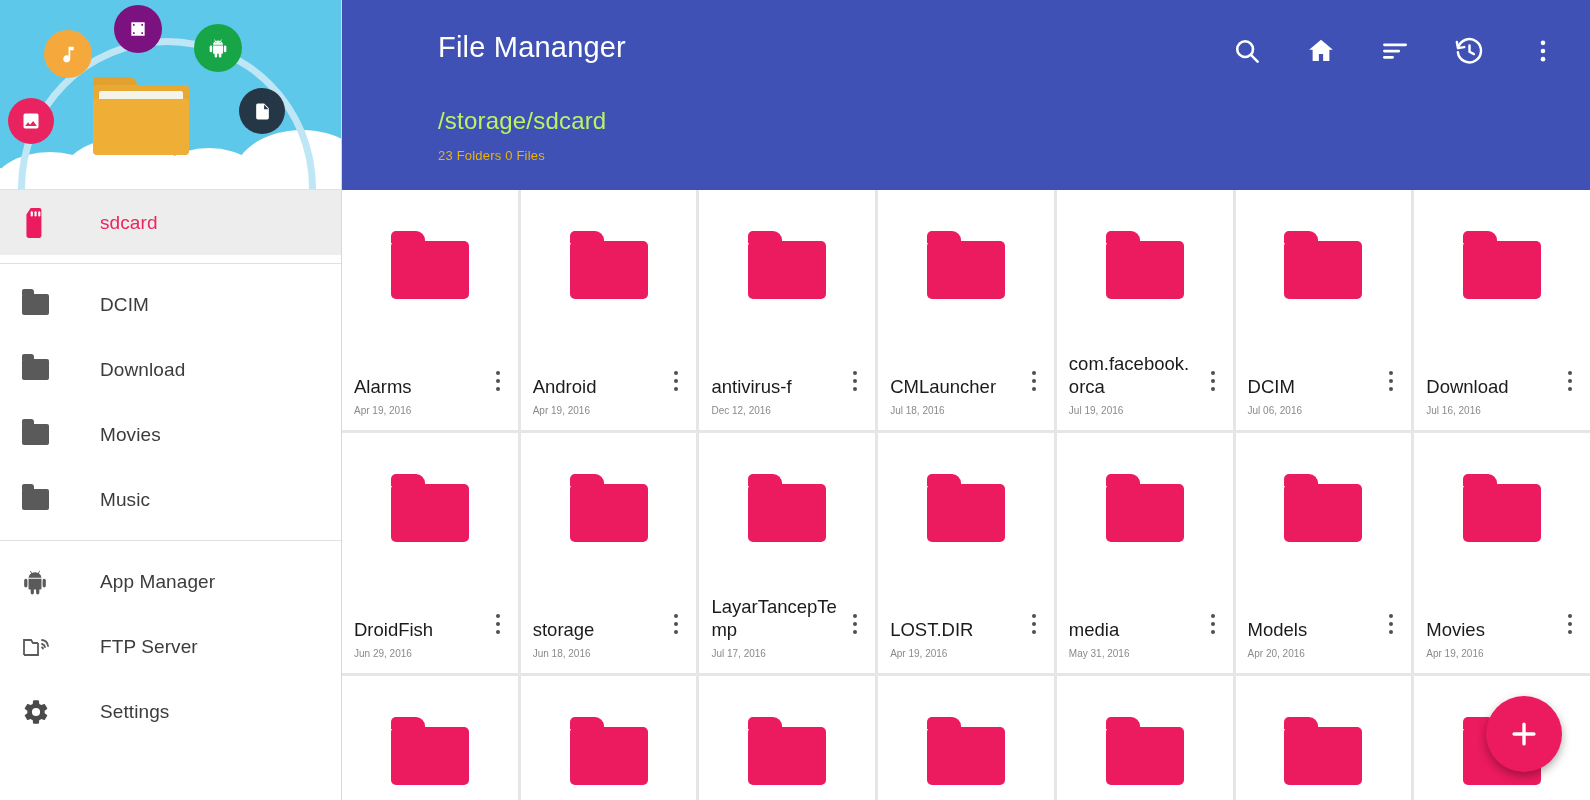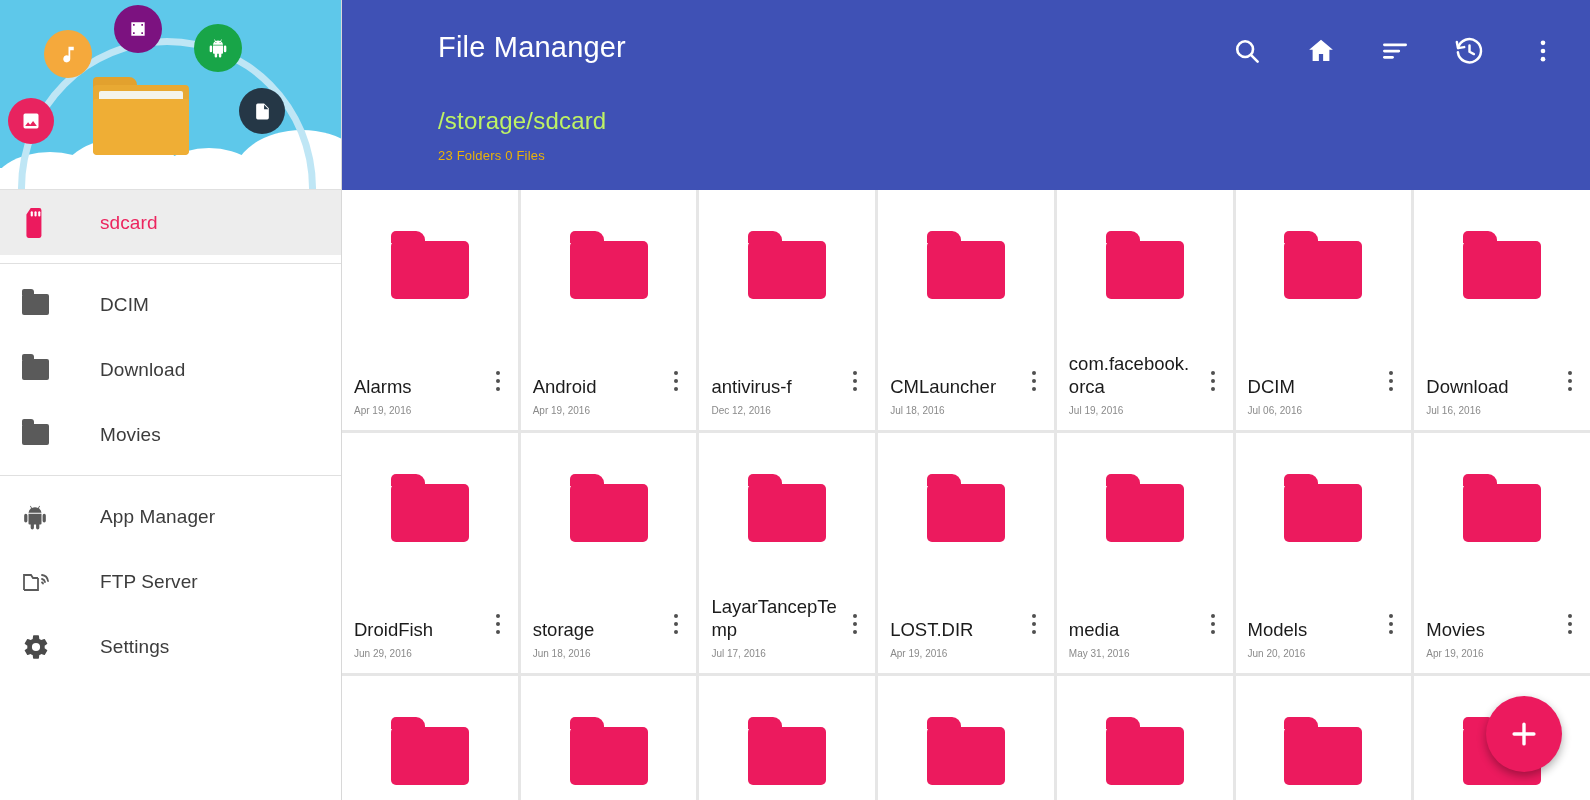--- a/index.html
+++ b/index.html
@@ -287,20 +287,26 @@
             <span class="ic-folder-grey"></span>
           </span>
         <span class="di-label">Download</span>
       </div>
       <div class="drawer-item">
         <span class="di-icon">
             <span class="ic-folder-grey"></span>
           </span>
         <span class="di-label">Movies</span>
       </div>
+      <div class="drawer-item">
+        <span class="di-icon">
+            <span class="ic-folder-grey"></span>
+          </span>
+        <span class="di-label">Music</span>
+      </div>
 
       <div class="drawer-sep"></div>
 
       <div class="drawer-item">
         <span class="di-icon">
           <svg width="26" height="28" viewBox="0 0 24 24" fill="#5a5a5a">
               <path d="M6 18a1 1 0 0 0 1 1h1v3a1.5 1.5 0 0 0 3 0v-3h2v3a1.5 1.5 0 0 0 3 0v-3h1a1 1 0 0 0 1-1V9H6v9zM3.5 9A1.5 1.5 0 0 0 2 10.5v5a1.5 1.5 0 0 0 3 0v-5A1.5 1.5 0 0 0 3.5 9zm17 0a1.5 1.5 0 0 0-1.5 1.5v5a1.5 1.5 0 0 0 3 0v-5A1.5 1.5 0 0 0 20.5 9zM15.5 3.9l1.1-1.9-.6-.4-1.2 2a6.6 6.6 0 0 0-5.6 0L8 1.6l-.6.4 1.1 1.9A5.3 5.3 0 0 0 6 8h12a5.3 5.3 0 0 0-2.5-4.1z"></path>
             </svg>
         </span>
         <span class="di-label">App Manager</span>
@@ -542,21 +548,21 @@
             <i></i>
             <i></i>
           </div>
         </div>
         <div class="cell">
           <div class="cell-thumb">
             <div class="folder-pink"></div>
           </div>
           <div class="cell-meta">
             <div class="cell-name">Models</div>
-            <div class="cell-date">Jun 20, 2016</div>
+            <div class="cell-date">Apr 20, 2016</div>
           </div>
           <div class="cell-more">
             <i></i>
             <i></i>
             <i></i>
           </div>
         </div>
         <div class="cell">
           <div class="cell-thumb">
             <div class="folder-pink"></div>

